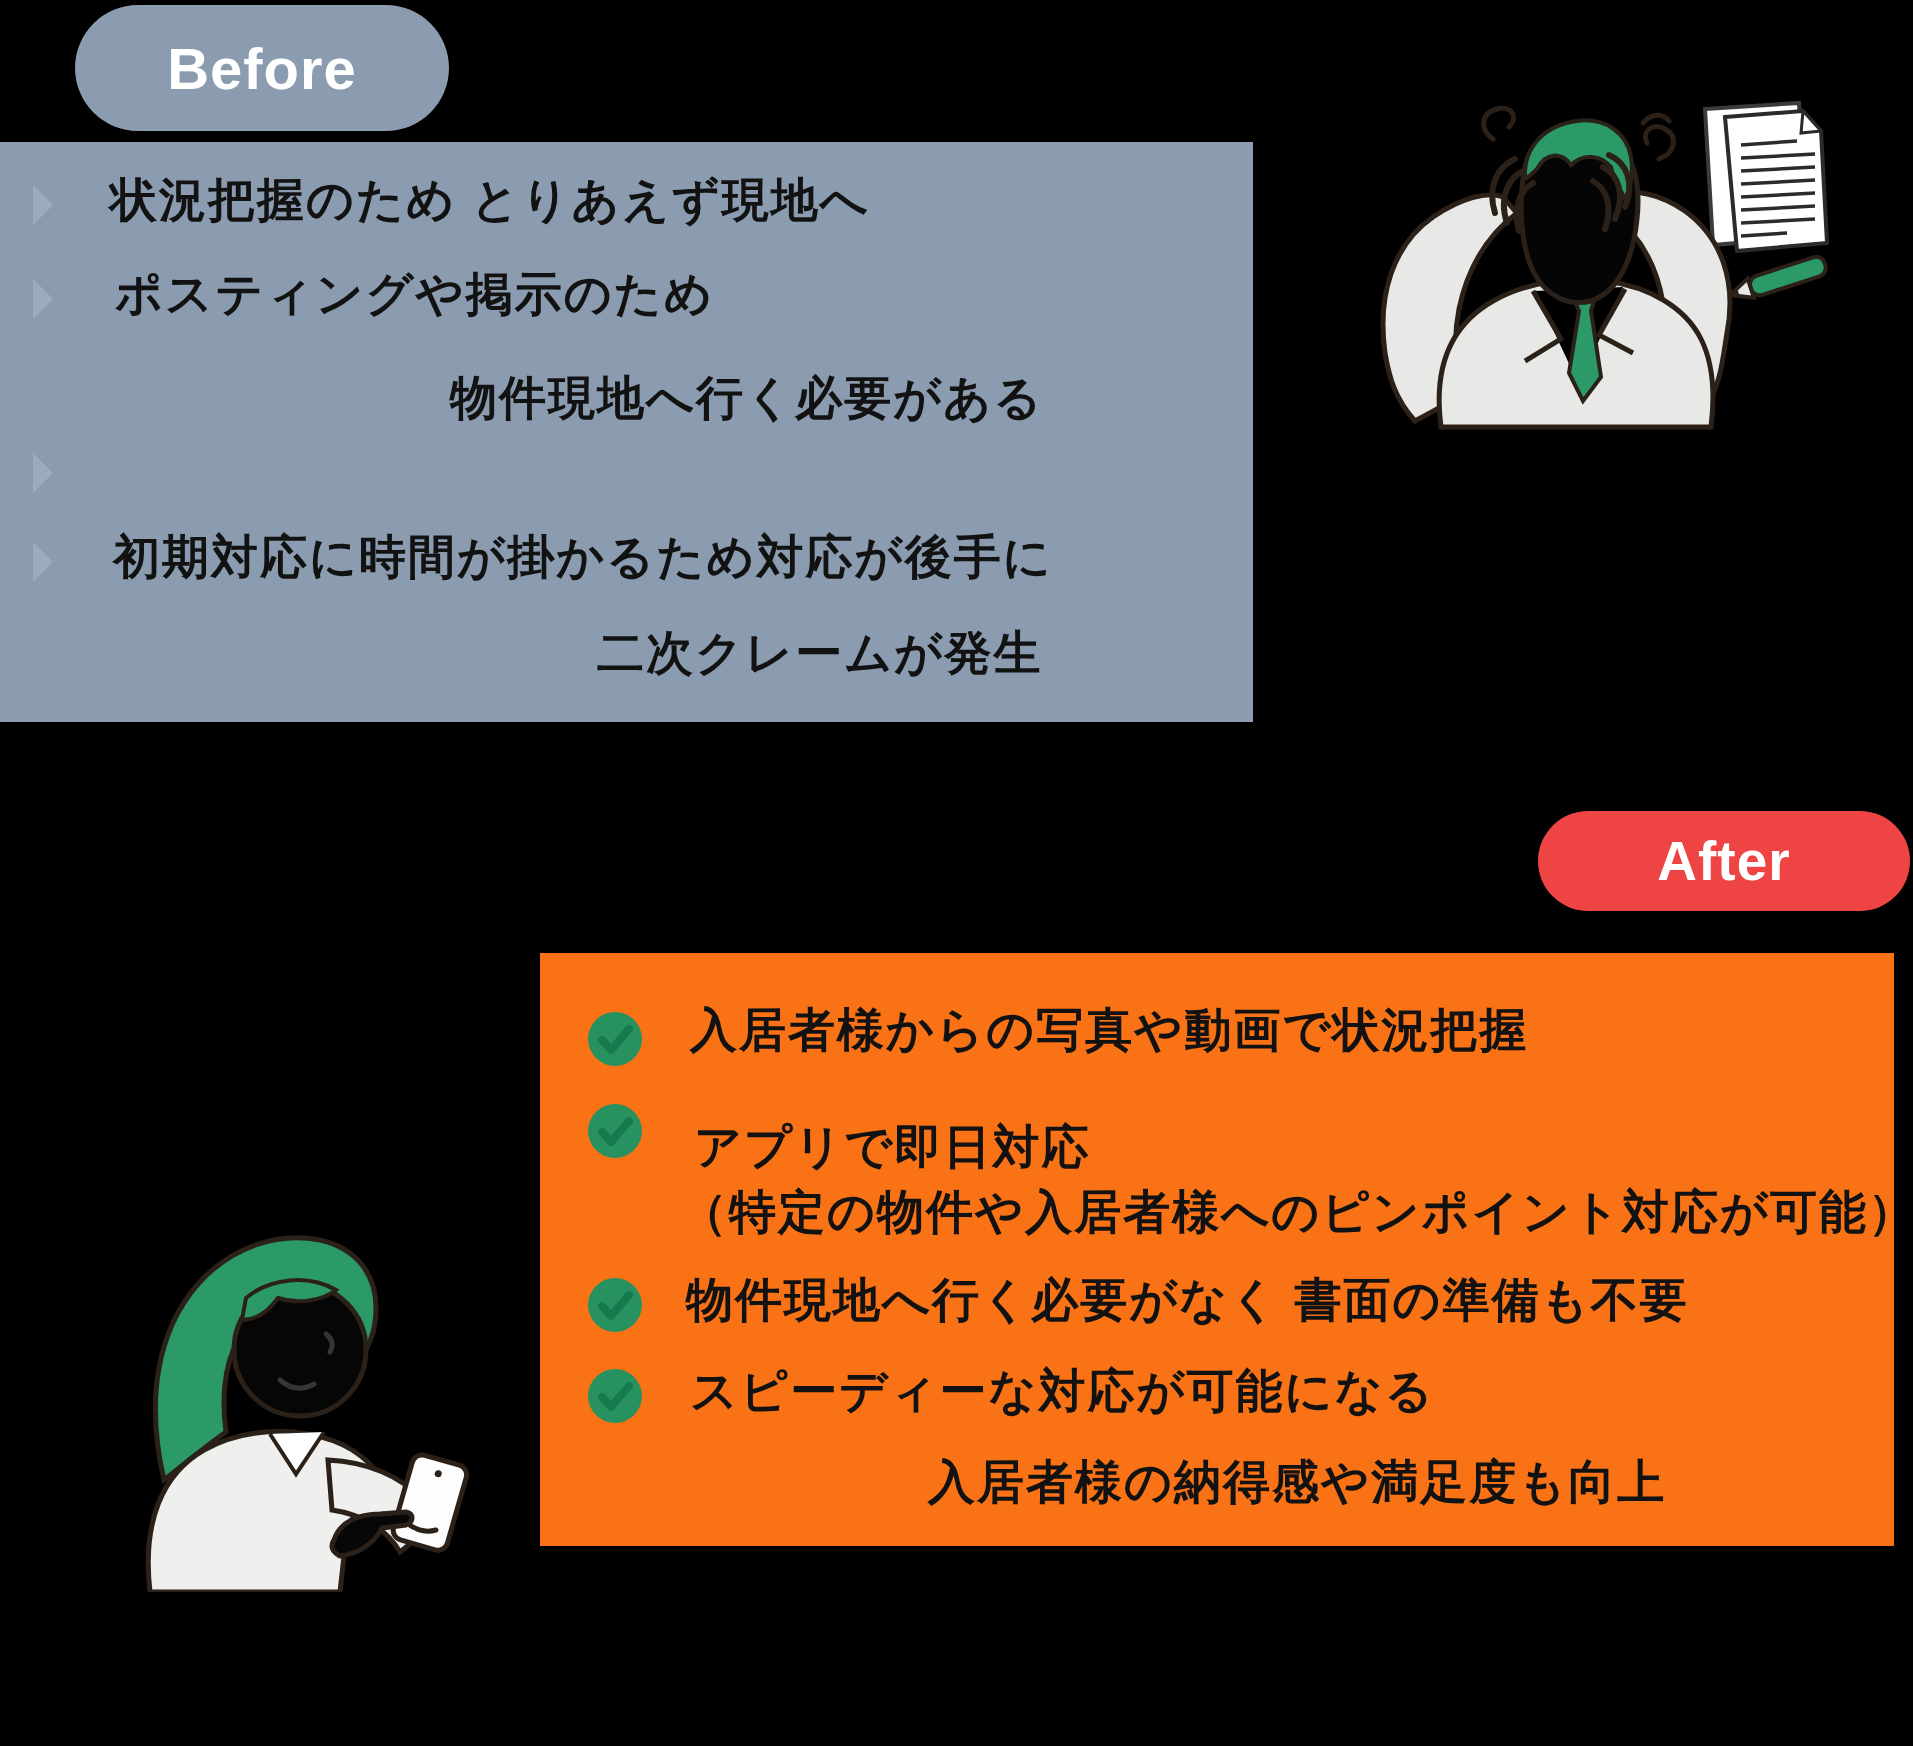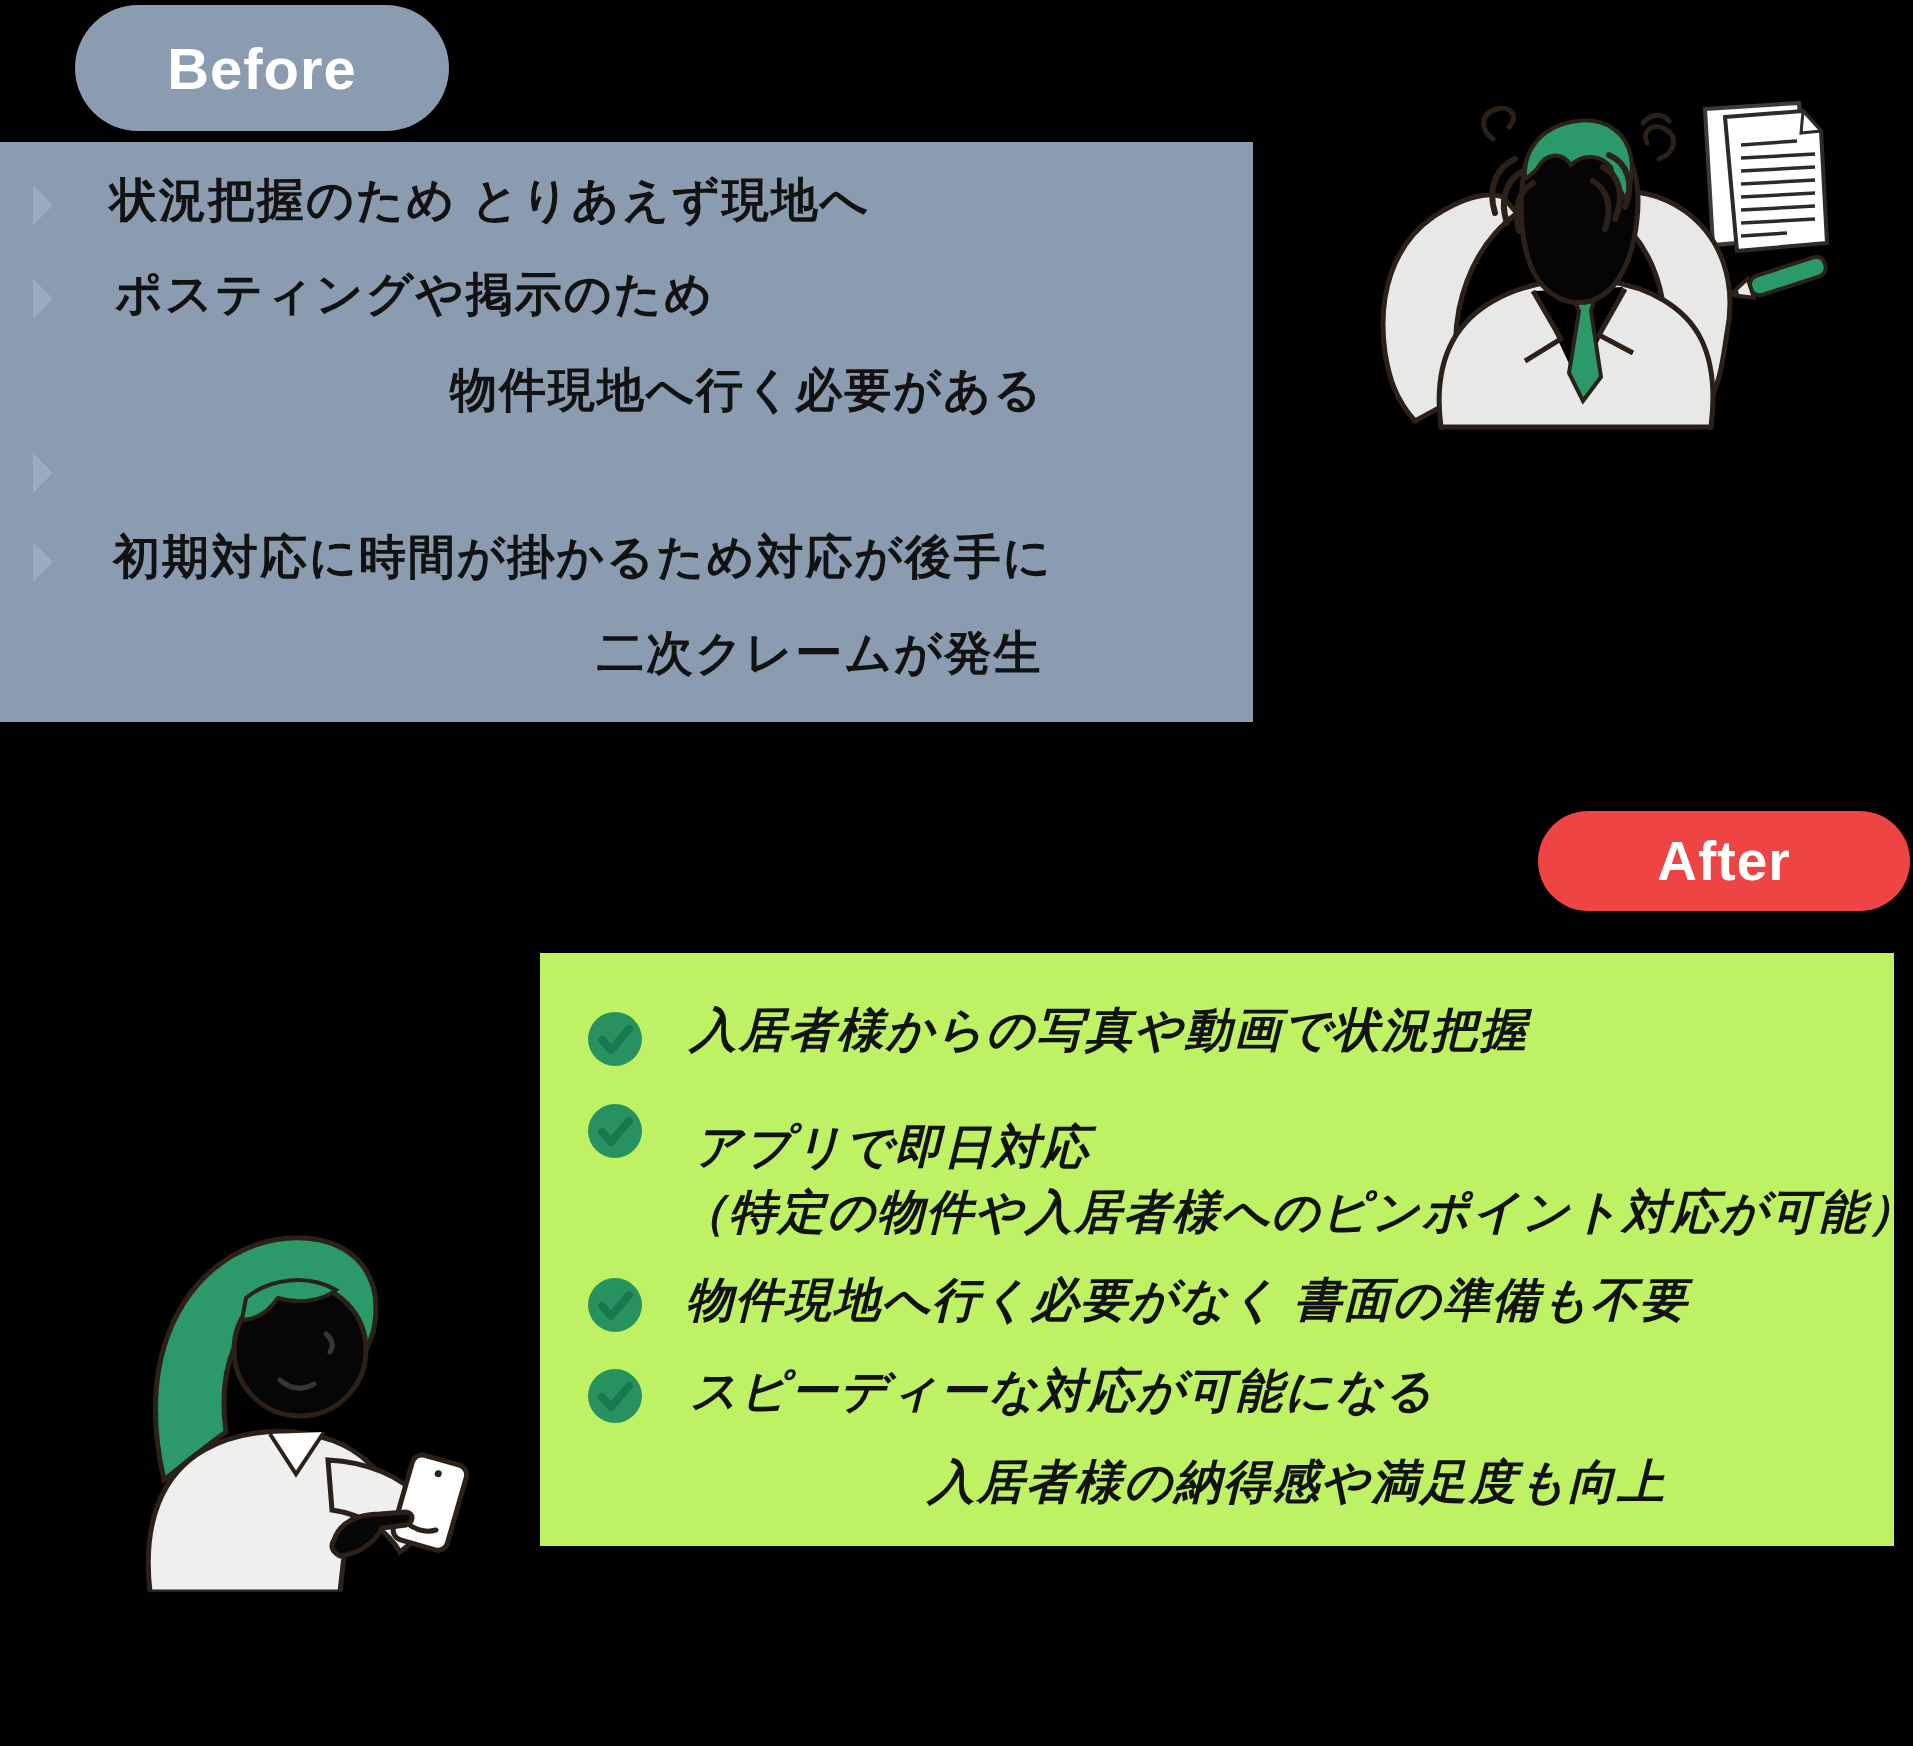--- a/index.html
+++ b/index.html
@@ -13,29 +13,29 @@
     position:absolute;display:flex;align-items:center;justify-content:center;
     color:#fff;font-weight:700;letter-spacing:1px;
   }
   .badge-before{left:75px;top:5px;width:374px;height:126px;border-radius:63px;
     background:#8b9cb0;font-size:58px;align-items:center;}
   .badge-after{left:1538px;top:811px;width:372px;height:100px;border-radius:53px;
     background:#ef4444;font-size:55px;}
   
   .panel{position:absolute;}
   .panel-before{left:0;top:142px;width:1253px;height:580px;background:#8b9cb0;}
-  .panel-after{left:540px;top:953px;width:1354px;height:593px;background:#bef264;font-style:italic;}
+  .panel-after{left:540px;top:953px;width:1354px;height:593px;background:#f97316;}
   .line{
     position:absolute;white-space:nowrap;color:#121212;
     font-size:47px;font-weight:700;letter-spacing:2px;line-height:1.1;
   }
   
   .b0{left:110px;top:32px;}
   .b1{left:115px;top:126px;text-align:center;}
-  .b2{left:450px;top:222px;text-align:right;}
+  .b2{left:450px;top:230px;text-align:right;}
   .b3{left:113px;top:300px;}
   .b4{left:113px;top:389px;}
   .b5{left:597px;top:485px;}
   
   .tri{
     position:absolute;width:0;height:0;
     border-left:20px solid #9dacbd;
     border-top:20px solid transparent;
     border-bottom:20px solid transparent;
   }

